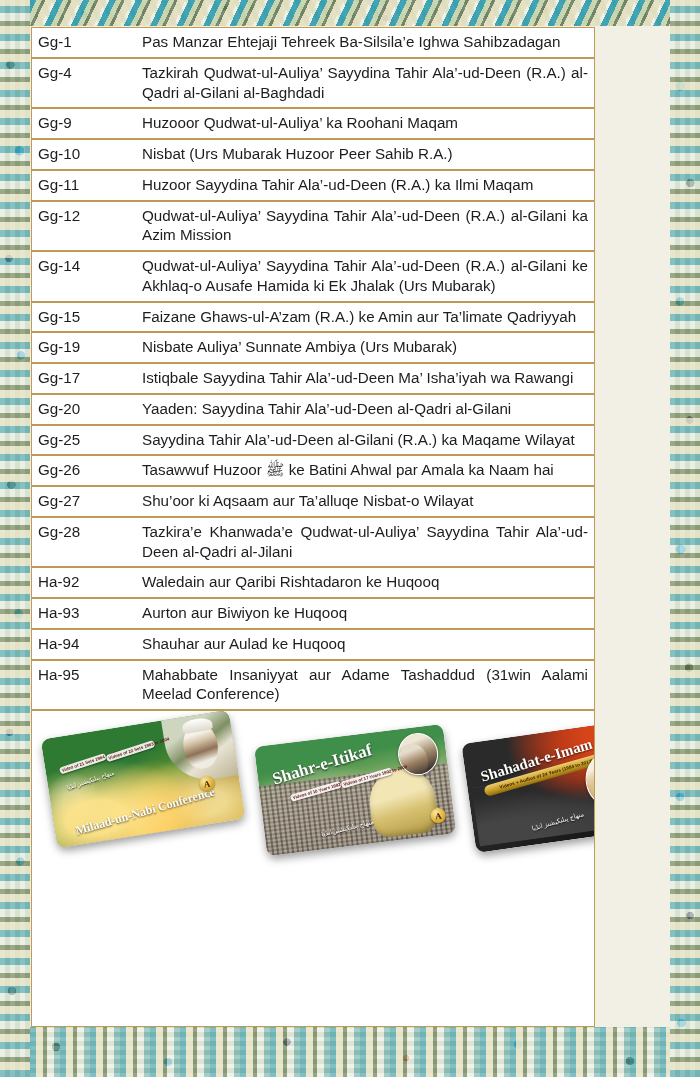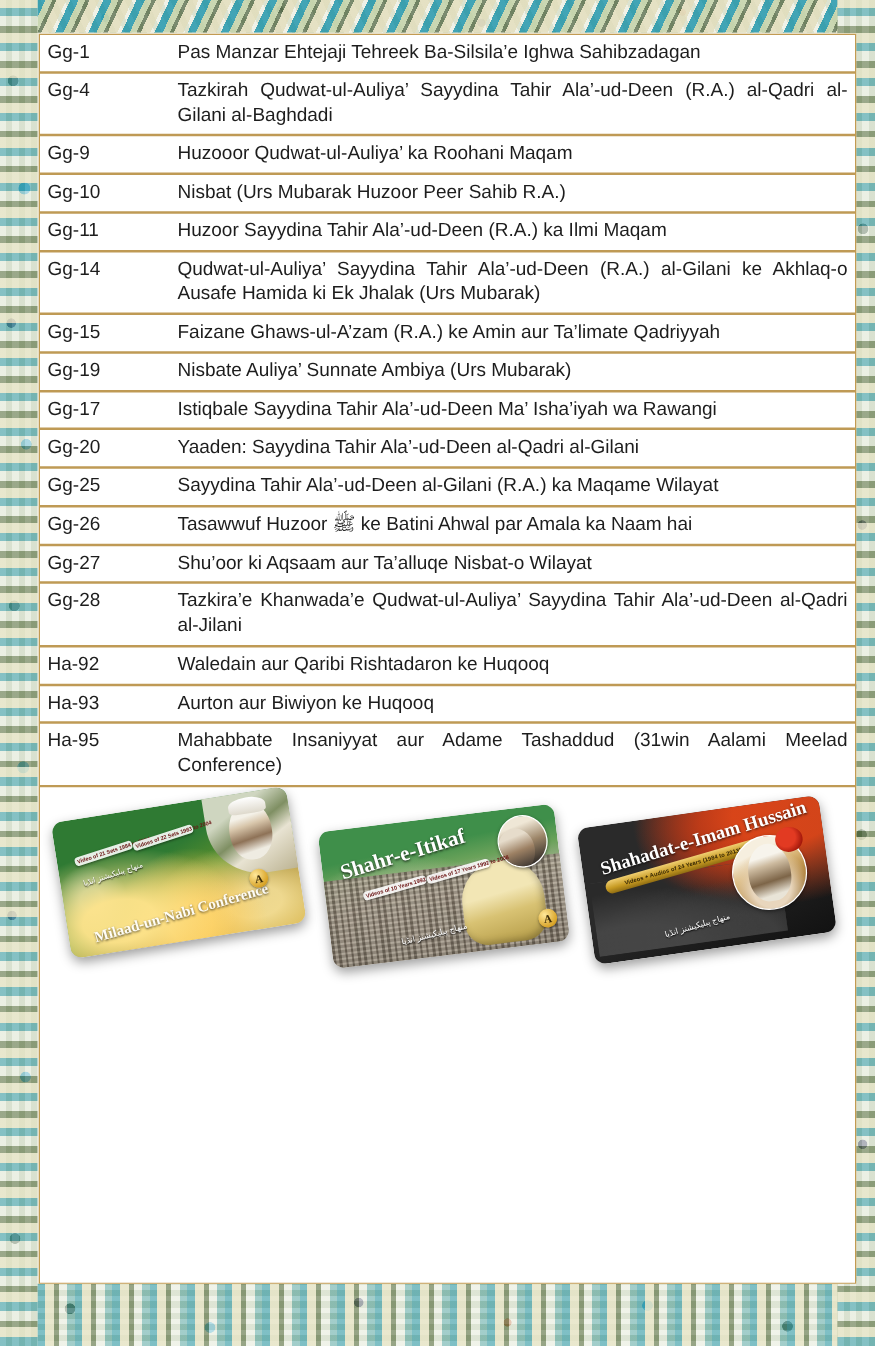--- a/index.html
+++ b/index.html
@@ -102,21 +102,21 @@
       radial-gradient(circle at 34% 74%, #2f9fba 0 4px, transparent 4.5px),
       radial-gradient(circle at 67% 85%, #3a4258 0 3.5px, transparent 4px),
       radial-gradient(circle at 38% 95%, #2f9fba 0 4px, transparent 4.5px),
       #cdd8bb;
   }
 
   
   .content{
     position:absolute;z-index:3;
     left:31px;top:27px;
-    width:654px;height:1000px;
+    width:564px;height:1000px;
     background:#ffffff;
     border:1px solid #c29b52;
     box-sizing:border-box;
     display:flex;flex-direction:column;
   }
 
   
   .tbl{
     width:100%;
     border-collapse:collapse;
@@ -352,20 +352,24 @@
           </tr>
           <tr>
             <td class="col-code">Gg-10</td>
             <td class="col-title single">Nisbat (Urs Mubarak Huzoor Peer Sahib R.A.)</td>
           </tr>
           <tr>
             <td class="col-code">Gg-11</td>
             <td class="col-title single">Huzoor Sayydina Tahir Ala’-ud-Deen (R.A.) ka Ilmi Maqam</td>
           </tr>
           <tr>
+            <td class="col-code">Gg-12</td>
+            <td class="col-title">Qudwat-ul-Auliya’ Sayydina Tahir Ala’-ud-Deen (R.A.) al-Gilani ka Azim Mission</td>
+          </tr>
+          <tr>
             <td class="col-code">Gg-14</td>
             <td class="col-title">Qudwat-ul-Auliya’ Sayydina Tahir Ala’-ud-Deen (R.A.) al-Gilani ke Akhlaq-o Ausafe Hamida ki Ek Jhalak (Urs Mubarak)</td>
           </tr>
           <tr>
             <td class="col-code">Gg-15</td>
             <td class="col-title">Faizane Ghaws-ul-A’zam (R.A.) ke Amin aur Ta’limate Qadriyyah</td>
           </tr>
           <tr>
             <td class="col-code">Gg-19</td>
             <td class="col-title single">Nisbate Auliya’ Sunnate Ambiya (Urs Mubarak)</td>
@@ -394,20 +398,24 @@
             <td class="col-code">Gg-28</td>
             <td class="col-title">Tazkira’e Khanwada’e Qudwat-ul-Auliya’ Sayydina Tahir Ala’-ud-Deen al-Qadri al-Jilani</td>
           </tr>
           <tr>
             <td class="col-code">Ha-92</td>
             <td class="col-title single">Waledain aur Qaribi Rishtadaron ke Huqooq</td>
           </tr>
           <tr>
             <td class="col-code">Ha-93</td>
             <td class="col-title single">Aurton aur Biwiyon ke Huqooq</td>
+          </tr>
+          <tr>
+            <td class="col-code">Ha-94</td>
+            <td class="col-title single">Shauhar aur Aulad ke Huqooq</td>
           </tr>
           <tr>
             <td class="col-code">Ha-95</td>
             <td class="col-title">Mahabbate Insaniyyat aur Adame Tashaddud (31win Aalami Meelad Conference)</td>
           </tr>
         </tbody>
     </table>
 
     <div class="artwork">
 

